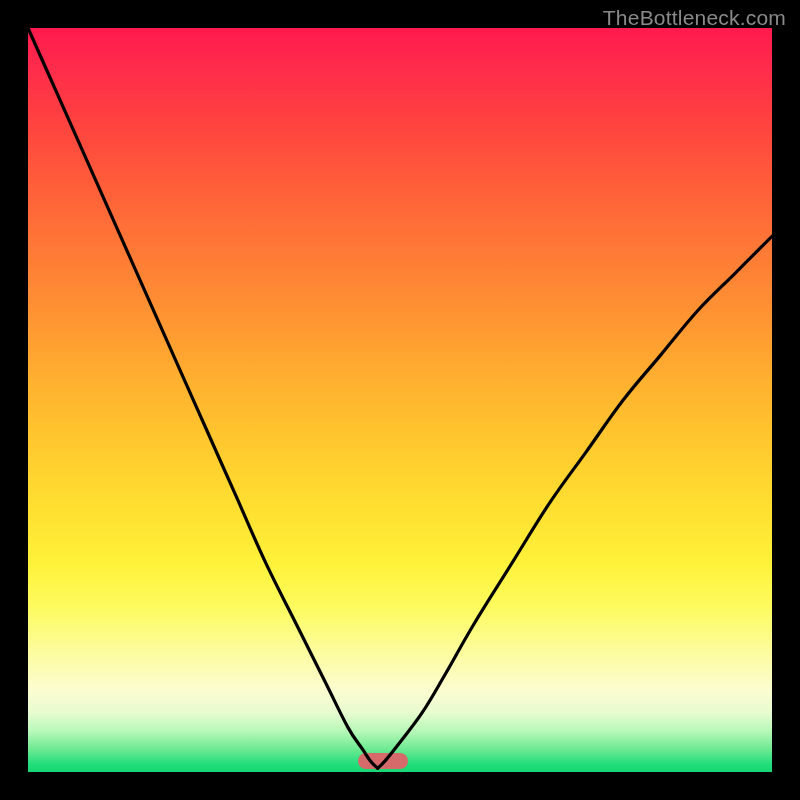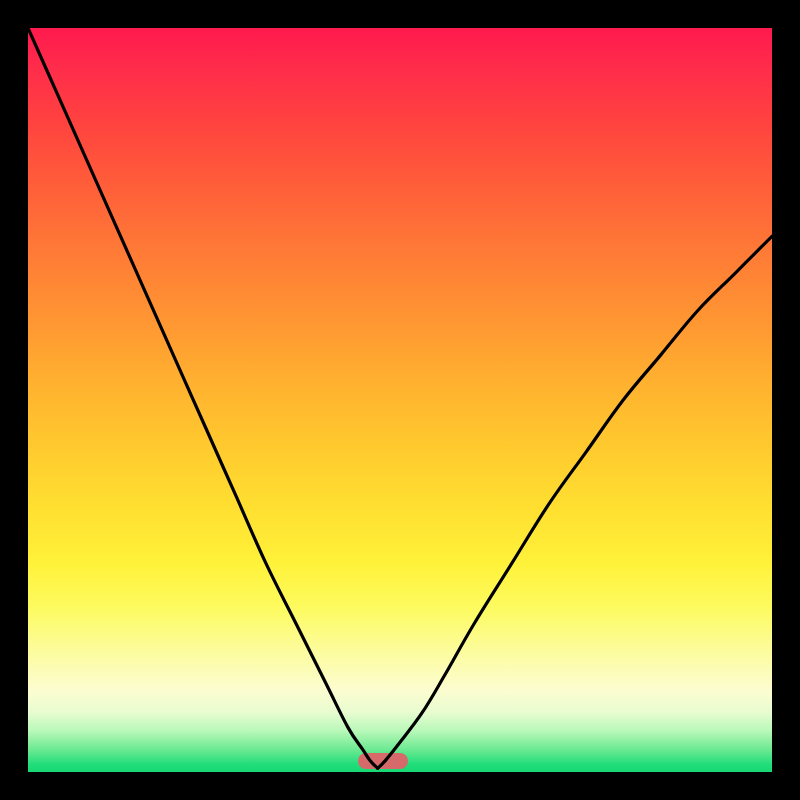--- a/index.html
+++ b/index.html
@@ -78,13 +78,14 @@
     <div class="gradient"></div>
 
     <div class="marker" id="min-marker" style="left: 330px; top: 725px; width: 50px; height: 16px;"></div>
 
     <svg class="curve-layer" viewBox="0 0 744 744" preserveAspectRatio="none">
       <path id="left-path" fill="none" stroke="#000" stroke-width="3.2" stroke-linecap="round" d="M 0.00 0.00 C 5.36 12.05, 19.05 42.85, 29.76 66.96 C 40.47 91.07, 48.81 109.81, 59.52 133.92 C 70.23 158.03, 78.57 176.77, 89.28 200.88 C 99.99 224.99, 108.33 243.73, 119.04 267.84 C 129.75 291.95, 138.09 310.69, 148.80 334.80 C 159.51 358.91, 167.85 377.65, 178.56 401.76 C 189.27 425.87, 197.61 444.61, 208.32 468.72 C 219.03 492.83, 227.37 512.91, 238.08 535.68 C 248.79 558.45, 257.13 573.77, 267.84 595.20 C 278.55 616.63, 288.23 635.97, 297.60 654.72 C 306.97 673.47, 313.22 687.31, 319.92 699.36 C 326.62 711.41, 330.78 715.65, 334.80 721.68 C 338.82 727.71, 339.56 729.49, 342.24 732.84 C 344.92 736.19, 348.34 738.94, 349.68 740.28"></path>
       <path id="right-path" fill="none" stroke="#000" stroke-width="3.2" stroke-linecap="round" d="M 349.68 740.28 C 351.02 738.94, 353.10 737.53, 357.12 732.84 C 361.14 728.15, 365.30 722.94, 372.00 714.24 C 378.70 705.54, 386.28 696.53, 394.32 684.48 C 402.36 672.43, 407.27 663.35, 416.64 647.28 C 426.01 631.21, 434.35 615.29, 446.40 595.20 C 458.45 575.11, 470.21 557.11, 483.60 535.68 C 496.99 514.25, 507.41 496.25, 520.80 476.16 C 534.19 456.07, 544.61 442.83, 558.00 424.08 C 571.39 405.33, 581.81 389.41, 595.20 372.00 C 608.59 354.59, 619.01 343.43, 632.40 327.36 C 645.79 311.29, 656.21 297.45, 669.60 282.72 C 682.99 267.99, 693.41 258.91, 706.80 245.52 C 720.19 232.13, 737.30 215.02, 744.00 208.32"></path>
     </svg>
   </div>
 
+  <div class="watermark">TheBottleneck.com</div>
 </div>
 
 </body></html>

